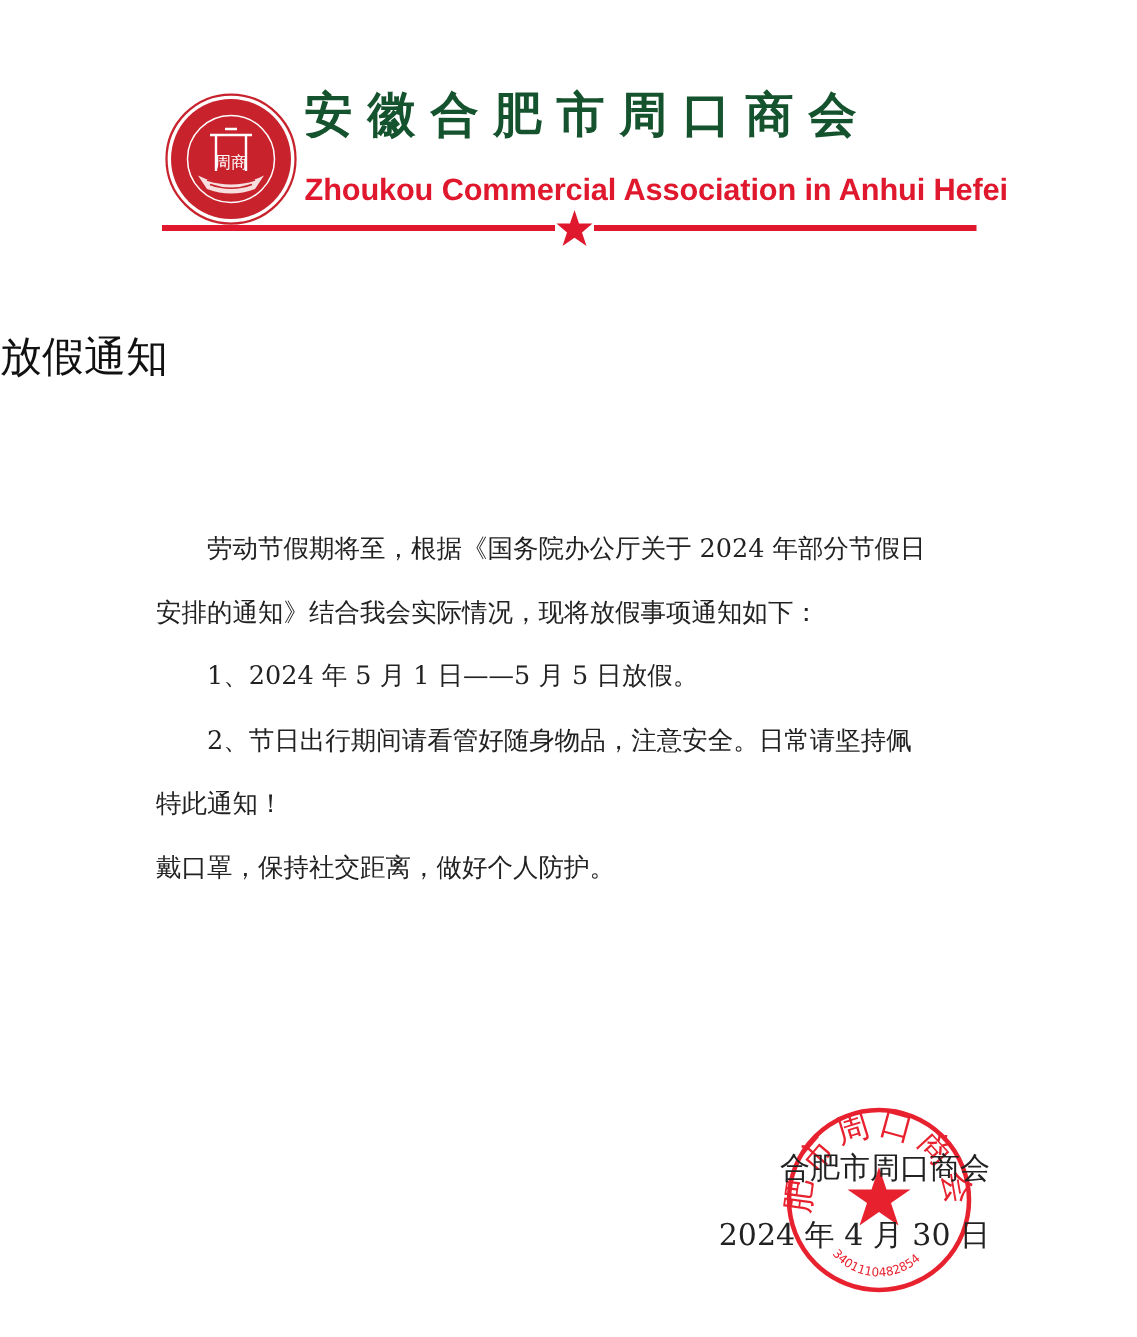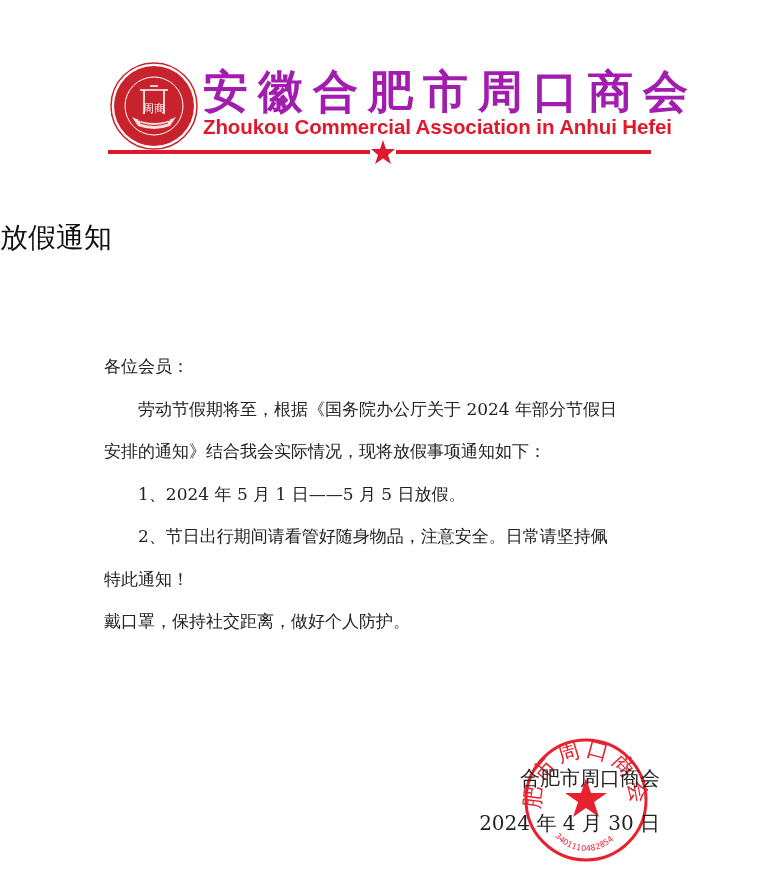--- a/index.html
+++ b/index.html
@@ -1,19 +1,19 @@
 <!DOCTYPE html>
 <html><head>
   <meta charset="utf-8">
   <style>
     html, body { margin: 0; padding: 0; background: #ffffff; }
     body { width: 758px; height: 891px; position: relative; overflow: hidden; font-family: "DejaVu Serif", serif; color: #1a1a1a; }
     .letterhead { position: absolute; left: 0; top: 0; width: 758px; height: 180px; }
     .logo { position: absolute; left: 110px; top: 62px; width: 88px; height: 88px; }
-    .org-cn { position: absolute; left: 203px; top: 68px; font-family: "DejaVu Sans", sans-serif; font-weight: bold; font-size: 45px; letter-spacing: 10px; color: #a21caf; line-height: 48px; white-space: nowrap; }
+    .org-cn { position: absolute; left: 203px; top: 52px; font-family: "DejaVu Sans", sans-serif; font-weight: bold; font-size: 32px; letter-spacing: 10px; color: #14532d; line-height: 48px; white-space: nowrap; }
     .org-en { position: absolute; left: 203px; top: 115px; font-family: "Liberation Sans", sans-serif; font-weight: bold; font-size: 20.5px; color: #e0182d; line-height: 24px; white-space: nowrap; letter-spacing: -0.1px; text-align: center; }
     .rule-left { position: absolute; left: 108px; top: 150px; width: 262px; height: 4px; background: #e0182d; }
     .rule-right { position: absolute; left: 396px; top: 150px; width: 255px; height: 4px; background: #e0182d; }
     .rule-star { position: absolute; left: 370px; top: 139px; width: 26px; height: 26px; }
     .title { position: absolute; left: 0; width: 758px; top: 218px; font-family: "DejaVu Sans", sans-serif; font-size: 28px; line-height: 40px; color: #111; }
     .body { position: absolute; left: 104px; top: 345px; width: 560px; font-size: 17px; line-height: 42.5px; color: #222; }
     .body p { margin: 0; white-space: nowrap; }
     .indent { padding-left: 34px; }
     .stamp { position: absolute; left: 520px; top: 736px; width: 132px; height: 128px; }
     .sign { position: absolute; right: 98px; font-size: 20px; color: #222; white-space: nowrap; }
@@ -38,21 +38,20 @@
   <div class="rule-left"></div>
   <svg class="rule-star" viewBox="0 0 26 26">
     <polygon points="13,1 16,10 25,10 18,16 21,25 13,19.5 5,25 8,16 1,10 10,10" fill="#e0182d"></polygon>
   </svg>
   <div class="rule-right"></div>
 </div>
 
 <div class="title">放假通知</div>
 
 <div class="body">
-  <p>各位会员：</p>
   <p class="indent">劳动节假期将至，根据《国务院办公厅关于 2024 年部分节假日</p>
   <p>安排的通知》结合我会实际情况，现将放假事项通知如下：</p>
   <p class="indent">1、2024 年 5 月 1 日——5 月 5 日放假。</p>
   <p class="indent">2、节日出行期间请看管好随身物品，注意安全。日常请坚持佩</p>
   <p>特此通知！</p>
   <p>戴口罩，保持社交距离，做好个人防护。</p>
 </div>
 
 <svg class="stamp" viewBox="0 0 132 128">
   <defs>

